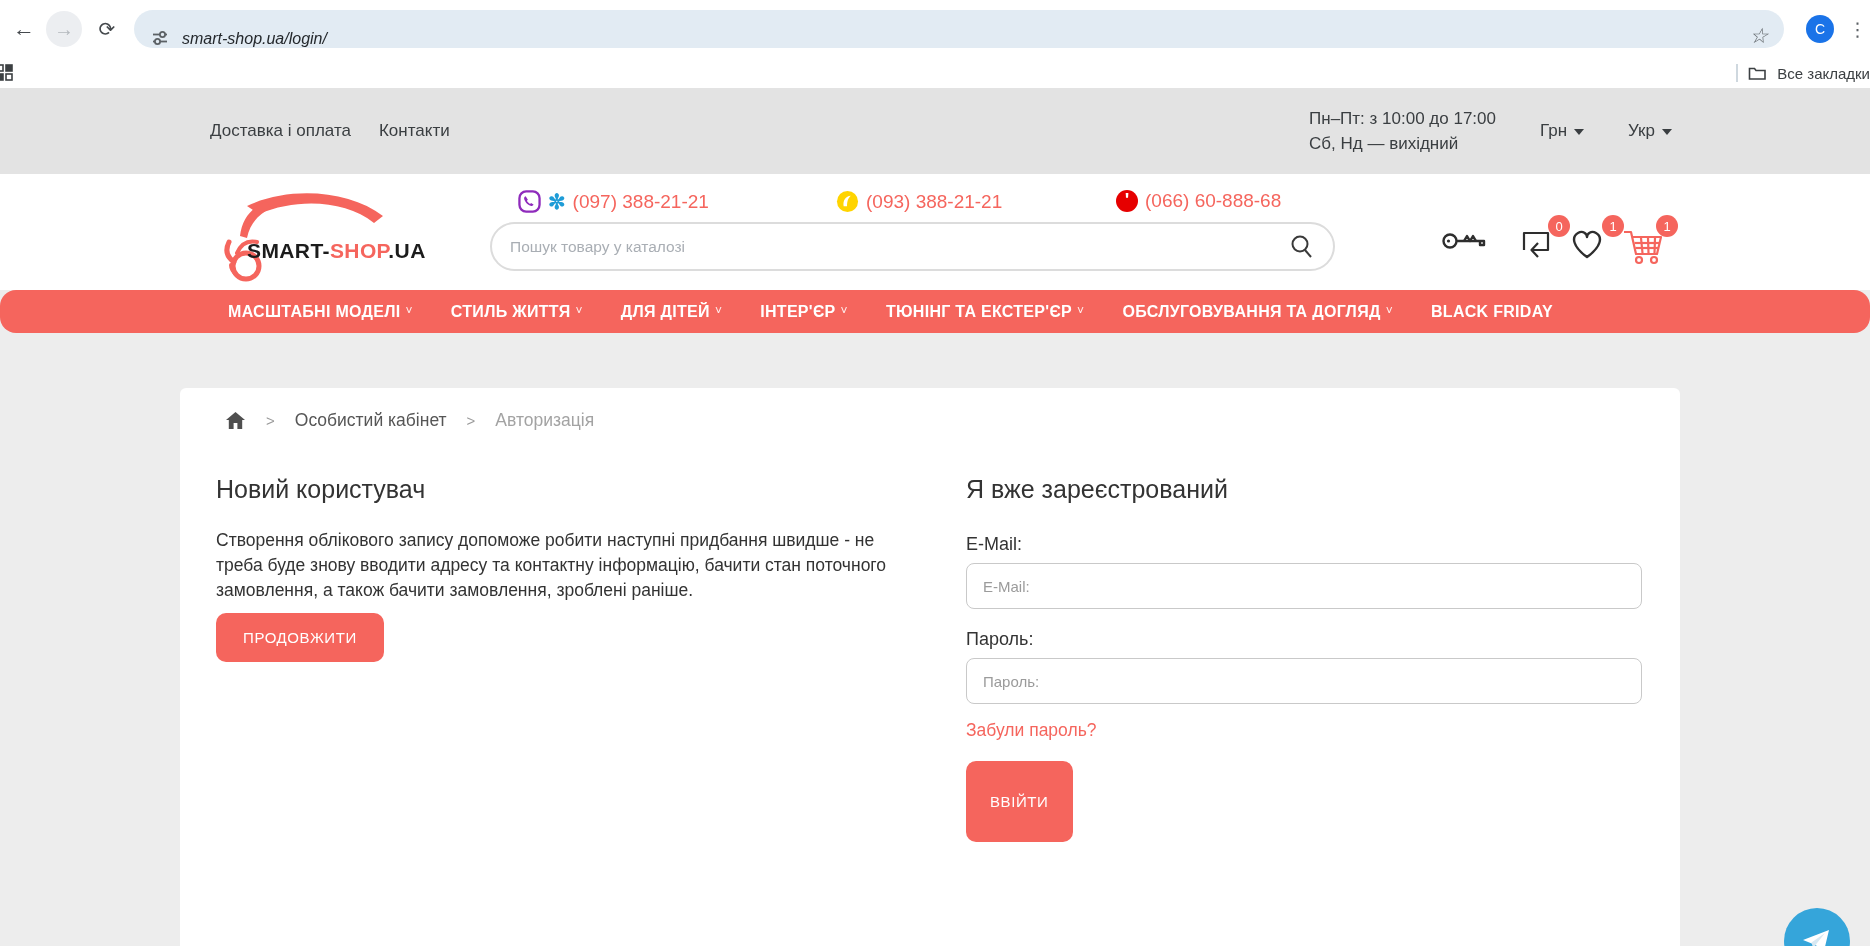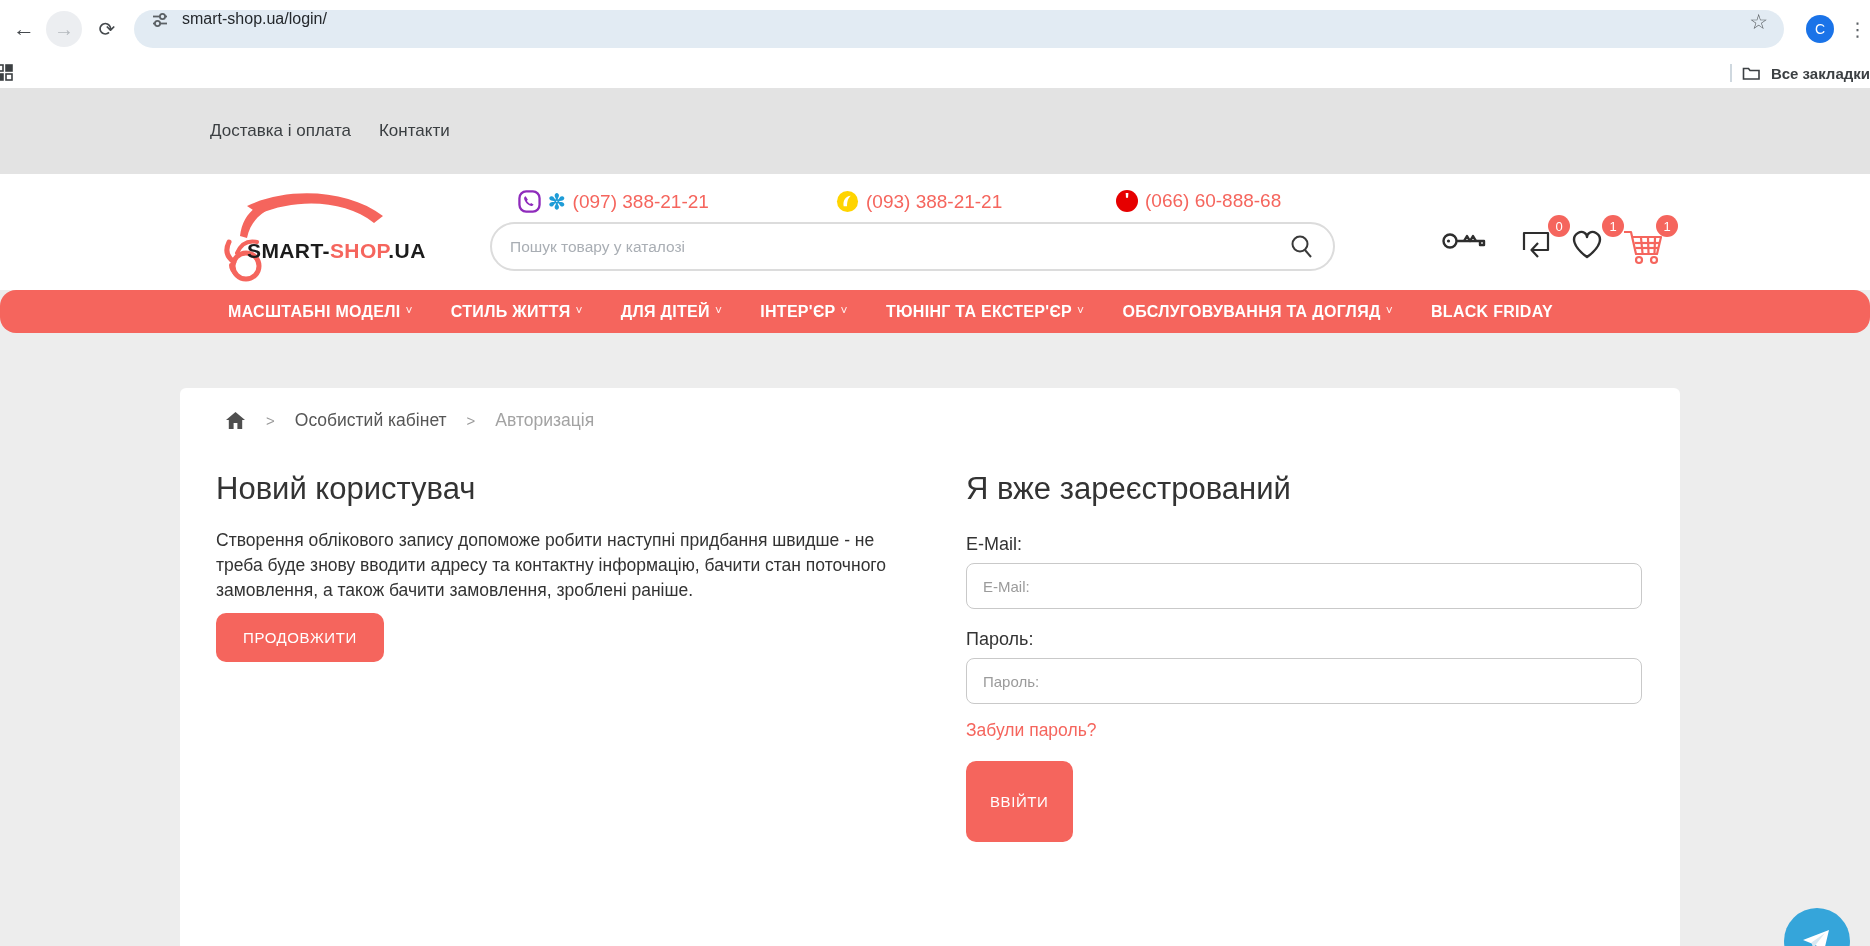--- a/index.html
+++ b/index.html
@@ -5,27 +5,27 @@
   * { margin:0; padding:0; box-sizing:border-box; }
   html,body { width:1870px; height:946px; overflow:hidden; }
   body { font-family:"Liberation Sans", sans-serif; background:#ededed; position:relative; }
 
   
   .toolbar { height:58px; background:#fff; display:flex; align-items:center; padding-left:10px; }
   .nav-glyph { font-size:22px; color:#45494d; width:28px; text-align:center; cursor:pointer; }
   .fwd-circle { width:36px; height:36px; border-radius:50%; background:#eceef1; display:flex; align-items:center; justify-content:center; margin-left:8px; }
   .fwd-circle span { color:#b3b8bd; font-size:20px; }
   .reload { margin-left:12px; font-size:20px; color:#45494d; width:26px; text-align:center; cursor:pointer; }
-  .omnibox { margin-left:14px; width:1650px; height:38px; border-radius:19px; background:#e2ebf3; display:flex; align-items:flex-start; padding:0 16px; }
+  .omnibox { margin-left:14px; width:1650px; height:38px; border-radius:19px; background:#e2ebf3; display:flex; align-items:flex-end; padding:0 16px;font-style:italic; }
   .omnibox .url { margin-left:12px; font-size:16px; color:#24282c; }
   .omnibox .star { margin-left:auto; font-size:21px; color:#5c6165; cursor:pointer; }
   .avatar { margin-left:22px; width:28px; height:28px; border-radius:50%; background:#1a73e8; color:#fff; font-size:14px; display:flex; align-items:center; justify-content:center; }
   .kebab { margin-left:14px; font-size:19px; color:#5c6165; cursor:pointer; }
 
-  .bookmarksbar { height:30px; background:#fff; display:flex; align-items:center;font-weight:bold; }
+  .bookmarksbar { height:30px; background:#fff; display:flex; align-items:center; }
   .bm-right { margin-left:auto; display:flex; align-items:center; gap:10px; padding-right:0; }
   .bm-divider { width:2px; height:18px; background:#cfd8df; }
   .bm-label { font-size:15px; color:#3c4043; white-space:nowrap; }
 
   
   .topbar { height:86px; background:#e3e3e3; display:flex; align-items:center; font-size:17px; color:#3a3e41; }
   .topbar-links { display:flex; gap:28px; margin-left:210px; }
   .topbar-links div { cursor:pointer; }
   .topbar-right { margin-left:auto; margin-right:198px; display:flex; align-items:center; gap:44px; }
   .schedule { line-height:25px; }
@@ -61,21 +61,21 @@
   .content { position:absolute; top:333px; left:0; right:0; bottom:0; background:#ededed; }
   .card { position:absolute; left:180px; top:55px; width:1500px; height:640px; background:#fff; border-radius:6px 6px 0 0; }
 
   .breadcrumb { position:absolute; left:45px; top:22px; display:flex; align-items:center; gap:20px; font-size:17.5px; }
   .crumb-current { color:#a3a3a3; }
   .crumb-link { color:#565656; cursor:pointer; }
   .crumb-sep { color:#9a9a9a; font-size:15px; }
 
   .col { position:absolute; top:86px; width:676px; }
   .col-left { left:36px; } .col-right { left:786px; }
-  .col h1 { font-size:31px; font-weight:400; color:#333; line-height:30px; }
+  .col h1 { font-size:25px; font-weight:400; color:#333; line-height:30px; }
   .desc { margin-top:24px; font-size:17.5px; line-height:25px; color:#333; }
   .btn { display:inline-block; margin-top:10px; background:#f5655d; color:#fff; border:none; border-radius:10px; padding:16px 27px; font-size:15px; letter-spacing:.6px; font-family:"Liberation Sans",sans-serif; cursor:pointer; }
   .btn-login { margin-top:20px; padding:32px 24px; }
 
   .form-label { margin-top:30px; font-size:18px; color:#333; }
   .form-label.second { margin-top:20px; }
   .text-input { margin-top:8px; width:676px; height:46px; border:1px solid #c9c9c9; border-radius:8px; padding:0 16px; font-size:15px; font-family:"Liberation Sans",sans-serif; color:#333; }
   .text-input::placeholder { color:#9b9b9b; }
   .forgot { display:inline-block; margin-top:16px; color:#f5655d; font-size:17.5px; cursor:pointer; text-decoration:none; }
 
@@ -122,20 +122,34 @@
     </svg>
     <span class="bm-label">Все закладки</span>
   </div>
 </div>
 
 <div class="topbar">
   <div class="topbar-links">
     <div>Доставка і оплата</div>
     <div>Контакти</div>
   </div>
+  <div class="topbar-right">
+    <div class="schedule">
+      <div>Пн–Пт: з 10:00 до 17:00</div>
+      <div>Сб, Нд — вихідний</div>
+    </div>
+    <div class="drop">
+      <span>Грн</span>
+      <span class="tri"></span>
+    </div>
+    <div class="drop">
+      <span>Укр</span>
+      <span class="tri"></span>
+    </div>
+  </div>
 </div>
 
 <div class="siteheader">
 
   <div class="logo">
     <svg width="210" height="100" viewBox="0 0 210 100">
       <g stroke="#f5655d" fill="none" stroke-linecap="round">
         <path d="M40 24 C82 4 142 8 176 34 L167 41 C138 18 90 16 52 32 Z" fill="#f5655d" stroke="none"></path>
         <path d="M33 54 C35 37 44 26 59 19 L64 26 C52 32 43 41 40 56 Z" fill="#f5655d" stroke="none"></path>
         <path d="M22 60 C18 68 20 75 27 80" stroke-width="5"></path>

